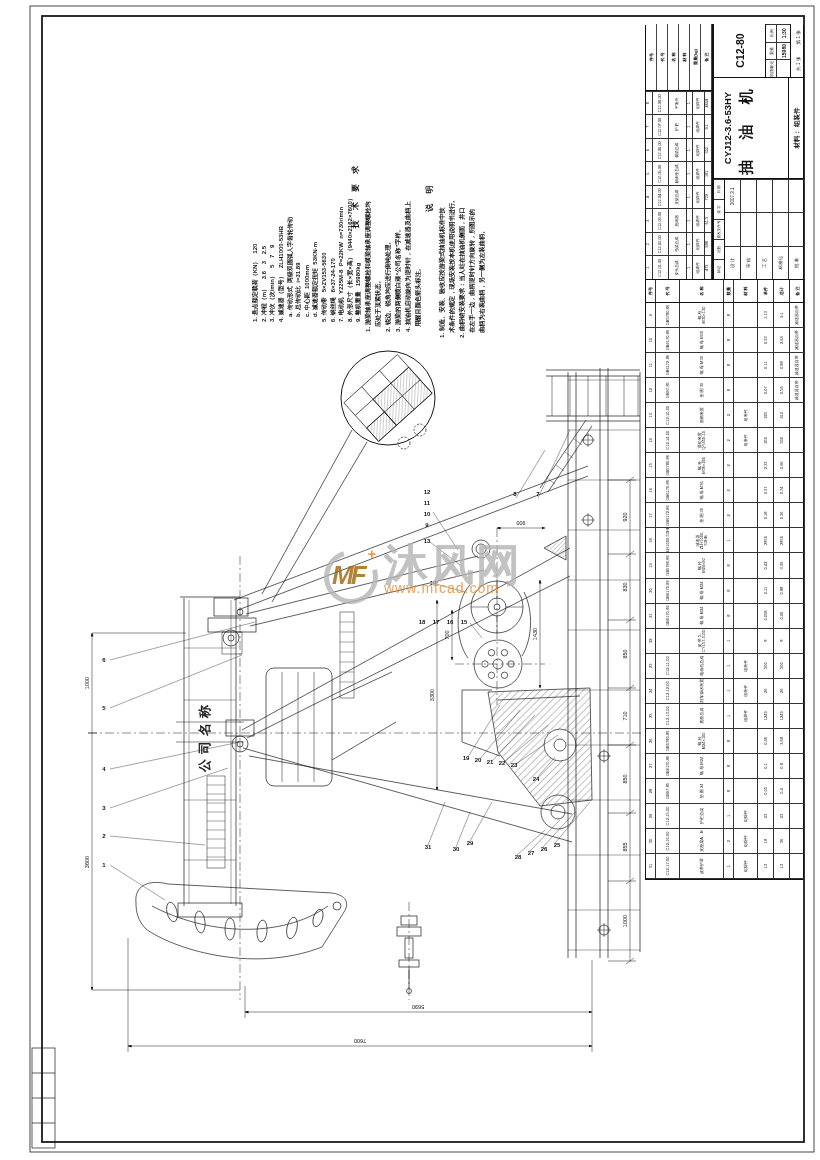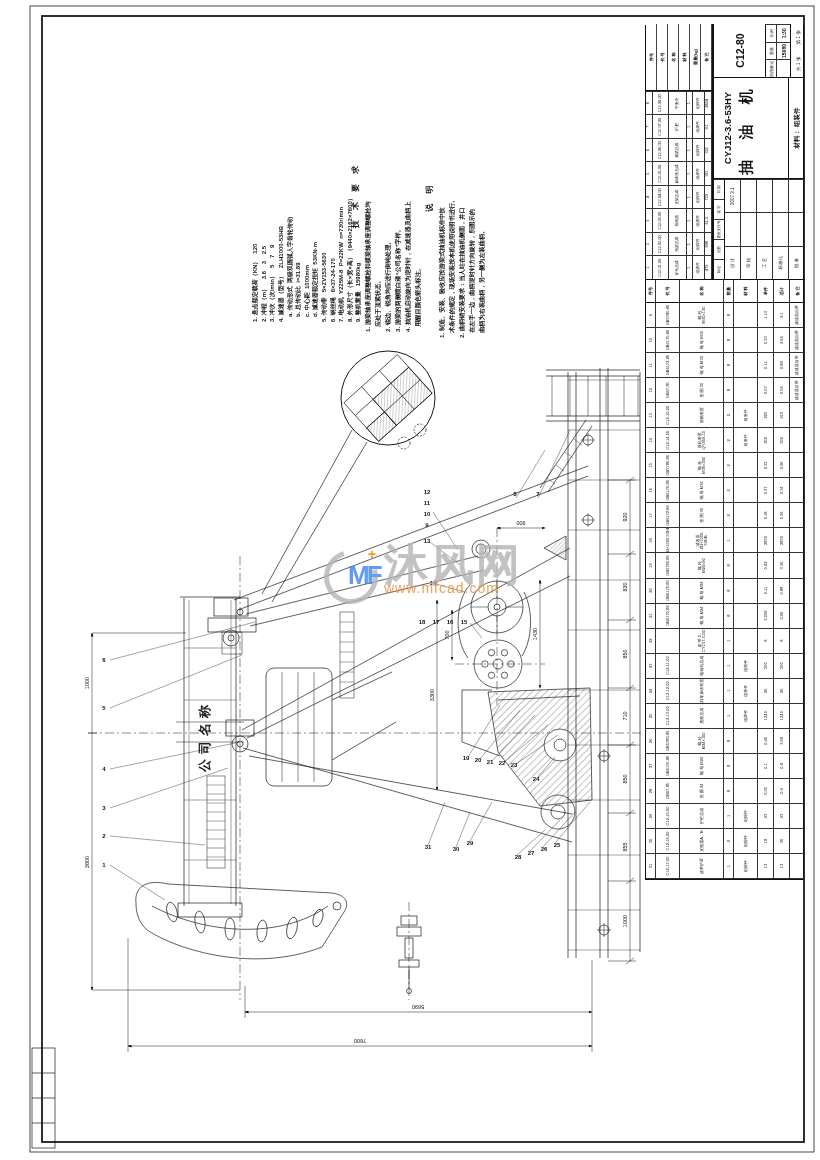--- a/index.html
+++ b/index.html
@@ -44,21 +44,21 @@
 .swl{display:flex;height:10px;font-size:4px;border-bottom:.5px solid #333;}
 .swl span,.swv span{flex:1;border-right:.5px solid #333;display:flex;align-items:center;justify-content:center;}
 .swv{display:flex;height:13px;font-size:5px;font-weight:700;border-bottom:.8px solid #111;}
 .sheetrow{height:14px;display:flex;font-size:4.6px;align-items:center;justify-content:space-around;}
 
 .beamtxt{font-size:13px;font-weight:700;letter-spacing:5px;color:#222;}
 
 .wm{position:absolute;left:322px;top:548px;display:flex;align-items:center;opacity:.8;pointer-events:none;z-index:5;}
 .wm-logo{width:56px;height:50px;position:relative;margin-right:6px;}
 .wm-ring{position:absolute;left:2px;top:2px;width:44px;height:44px;border:5px solid #b5b5b5;border-radius:50%;border-top-color:transparent;transform:rotate(28deg);}
-.wm-mf{position:absolute;left:10px;top:12px;font-size:26px;font-weight:800;color:#3b82f6;letter-spacing:-3px;margin-left:16px;}
+.wm-mf{position:absolute;left:10px;top:12px;font-size:26px;font-weight:800;color:#a16207;font-style:italic;letter-spacing:-3px;}
 .wm-plus{position:absolute;right:2px;top:-2px;color:#f08300;font-size:14px;font-weight:800;}
 .wm-cn{font-size:44px;font-weight:800;color:#b3b3b3;letter-spacing:2px;line-height:30px;text-shadow:0 0 1px #cfcfcf;}
 .wm-url{font-size:14px;font-weight:400;color:#e88a2d;letter-spacing:1px;}
 </style>
 </head>
 <body>
 
 <div id="stage">
 
 <svg width="820" height="1160" viewBox="0 0 820 1160" style="position:absolute;left:0;top:0;">

